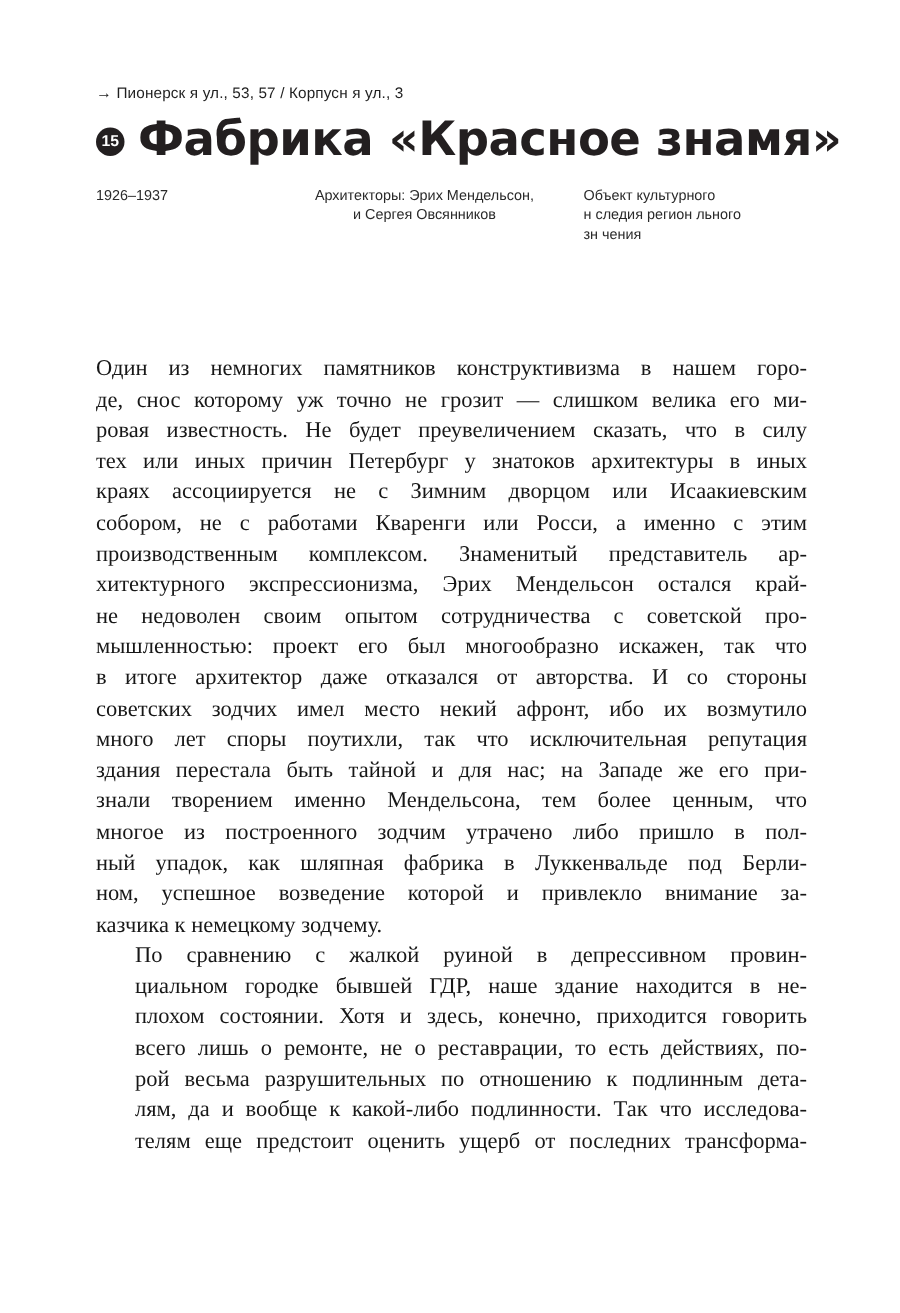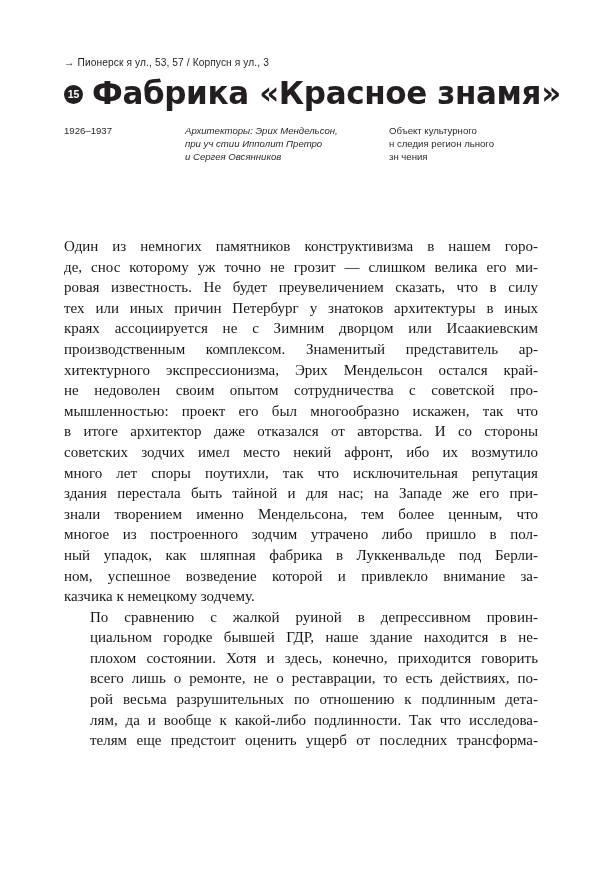--- a/index.html
+++ b/index.html
@@ -92,21 +92,21 @@
     font-family: "Liberation Sans", "DejaVu Sans", sans-serif;
     font-size: 9.6px;
     line-height: 13.2px;
     color: #2a2a2a;
   }
   .meta-col {
     position: absolute;
     top: 0;
   }
   .meta-col.c1 { left: 0px;   width: 110px; }
-  .meta-col.c2 { left: 121px; width: 196px; text-align: left; font-style: italic; }
+  .meta-col.c2 { left: 121px; width: 196px; text-align: center; }
   .meta-col.c3 { left: 325px; width: 151px; }
 
   .meta-line { display: block; white-space: nowrap; }
 
   
   .body-text {
     position: absolute;
     left: 64px;
     top: 236px;
     width: 474px;
@@ -165,38 +165,38 @@
     </div>
   </div>
 
   <div class="meta">
     <div class="meta-col c1">
       <span class="meta-line">1926–1937</span>
     </div>
 
     <div class="meta-col c2">
       <span class="meta-line">Архитекторы: Эрих Мендельсон,</span>
-      <span class="meta-line">при уч стии Ипполит  Претро</span>
       <span class="meta-line">и Сергея Овсянников </span>
     </div>
 
     <div class="meta-col c3">
       <span class="meta-line">Объект культурного</span>
       <span class="meta-line">н следия регион льного</span>
       <span class="meta-line">зн чения</span>
     </div>
   </div>
 
   <div class="body-text" id="body-text">
       <p>
         <span class="line j">Один из немногих памятников конструктивизма в нашем горо-</span>
         <span class="line j">де, снос которому уж точно не грозит — слишком велика его ми-</span>
         <span class="line j">ровая известность. Не будет преувеличением сказать, что в силу</span>
         <span class="line j">тех или иных причин Петербург у знатоков архитектуры в иных</span>
         <span class="line j">краях ассоциируется не с Зимним дворцом или Исаакиевским</span>
+        <span class="line j">собором, не с работами Кваренги или Росси, а именно с этим</span>
         <span class="line j">производственным комплексом. Знаменитый представитель ар-</span>
         <span class="line j">хитектурного экспрессионизма, Эрих Мендельсон остался край-</span>
         <span class="line j">не недоволен своим опытом сотрудничества с советской про-</span>
         <span class="line j">мышленностью: проект его был многообразно искажен, так что</span>
         <span class="line j">в итоге архитектор даже отказался от авторства. И со стороны</span>
         <span class="line j">советских зодчих имел место некий афронт, ибо их возмутило</span>
         <span class="line j">много лет споры поутихли, так что исключительная репутация</span>
         <span class="line j">здания перестала быть тайной и для нас; на Западе же его при-</span>
         <span class="line j">знали творением именно Мендельсона, тем более ценным, что</span>
         <span class="line j">многое из построенного зодчим утрачено либо пришло в пол-</span>

